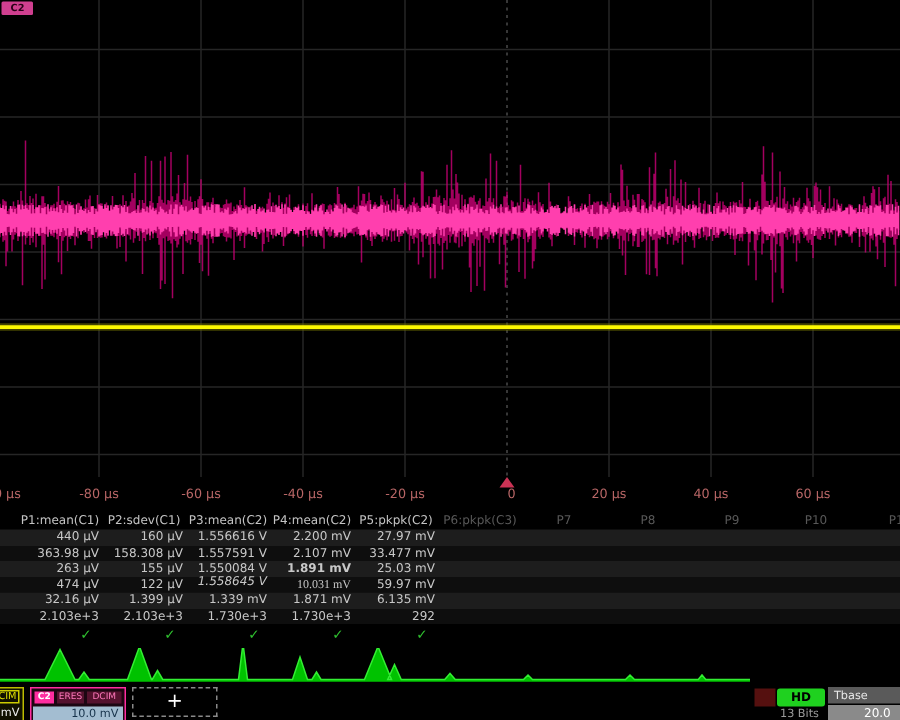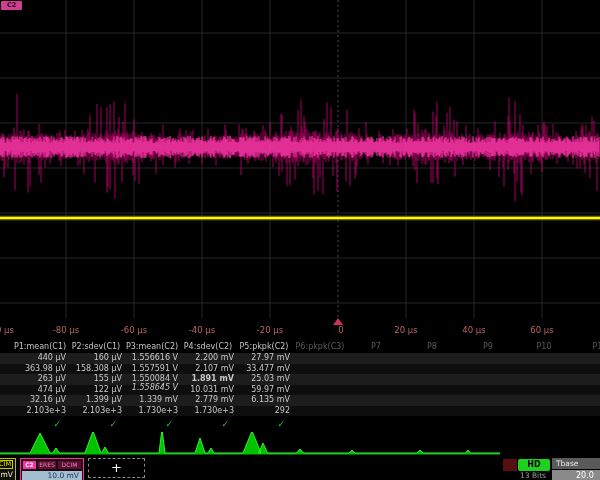--- a/index.html
+++ b/index.html
@@ -121,26 +121,26 @@
       <div class="meas-cell" style="left: 68px; width: 56px; top: 65.5px;">2.103e+3</div>
       <div class="meas-check" style="left: 68px; width: 56px; top: 78px;">✓</div>
       <div class="meas-header-cell" style="left: 124px; width: 56px; color: rgb(196, 196, 196);">P3:mean(C2)</div>
       <div class="meas-cell" style="left: 124px; width: 56px; top: 13px;">1.556616 V</div>
       <div class="meas-cell" style="left: 124px; width: 56px; top: 23.5px;">1.557591 V</div>
       <div class="meas-cell" style="left: 124px; width: 56px; top: 34px;">1.550084 V</div>
       <div class="meas-cell" style="left: 124px; width: 56px; top: 43px; font-style: italic;">1.558645 V</div>
       <div class="meas-cell" style="left: 124px; width: 56px; top: 55px;">1.339 mV</div>
       <div class="meas-cell" style="left: 124px; width: 56px; top: 65.5px;">1.730e+3</div>
       <div class="meas-check" style="left: 124px; width: 56px; top: 78px;">✓</div>
-      <div class="meas-header-cell" style="left: 180px; width: 56px; color: rgb(196, 196, 196);">P4:sdev(C2)</div>
+      <div class="meas-header-cell" style="left: 180px; width: 56px; color: rgb(196, 196, 196);">P4:mean(C2)</div>
       <div class="meas-cell" style="left: 180px; width: 56px; top: 13px;">2.200 mV</div>
       <div class="meas-cell" style="left: 180px; width: 56px; top: 23.5px;">2.107 mV</div>
       <div class="meas-cell" style="left: 180px; width: 56px; top: 34px; font-weight: bold;">1.891 mV</div>
-      <div class="meas-cell" style="left: 180px; width: 56px; top: 44.5px;">10.031 mV</div>
-      <div class="meas-cell" style="left: 180px; width: 56px; top: 55px;">2.779 mV</div>
+      <div class="meas-cell" style="left: 180px; width: 56px; top: 44.5px; font-family: Liberation Serif, serif;">10.031 mV</div>
+      <div class="meas-cell" style="left: 180px; width: 56px; top: 55px;">1.871 mV</div>
       <div class="meas-cell" style="left: 180px; width: 56px; top: 65.5px;">1.730e+3</div>
       <div class="meas-check" style="left: 180px; width: 56px; top: 78px;">✓</div>
       <div class="meas-header-cell" style="left: 236px; width: 56px; color: rgb(196, 196, 196);">P5:pkpk(C2)</div>
       <div class="meas-cell" style="left: 236px; width: 56px; top: 13px;">27.97 mV</div>
       <div class="meas-cell" style="left: 236px; width: 56px; top: 23.5px;">33.477 mV</div>
       <div class="meas-cell" style="left: 236px; width: 56px; top: 34px;">25.03 mV</div>
       <div class="meas-cell" style="left: 236px; width: 56px; top: 44.5px;">59.97 mV</div>
       <div class="meas-cell" style="left: 236px; width: 56px; top: 55px;">6.135 mV</div>
       <div class="meas-cell" style="left: 236px; width: 56px; top: 65.5px;">292</div>
       <div class="meas-check" style="left: 236px; width: 56px; top: 78px;">✓</div>

